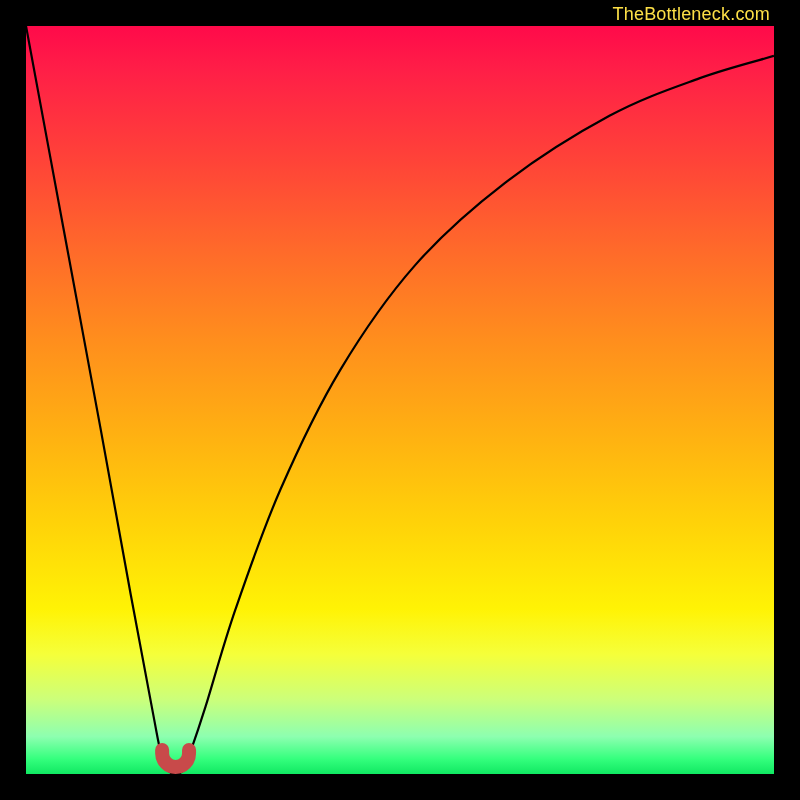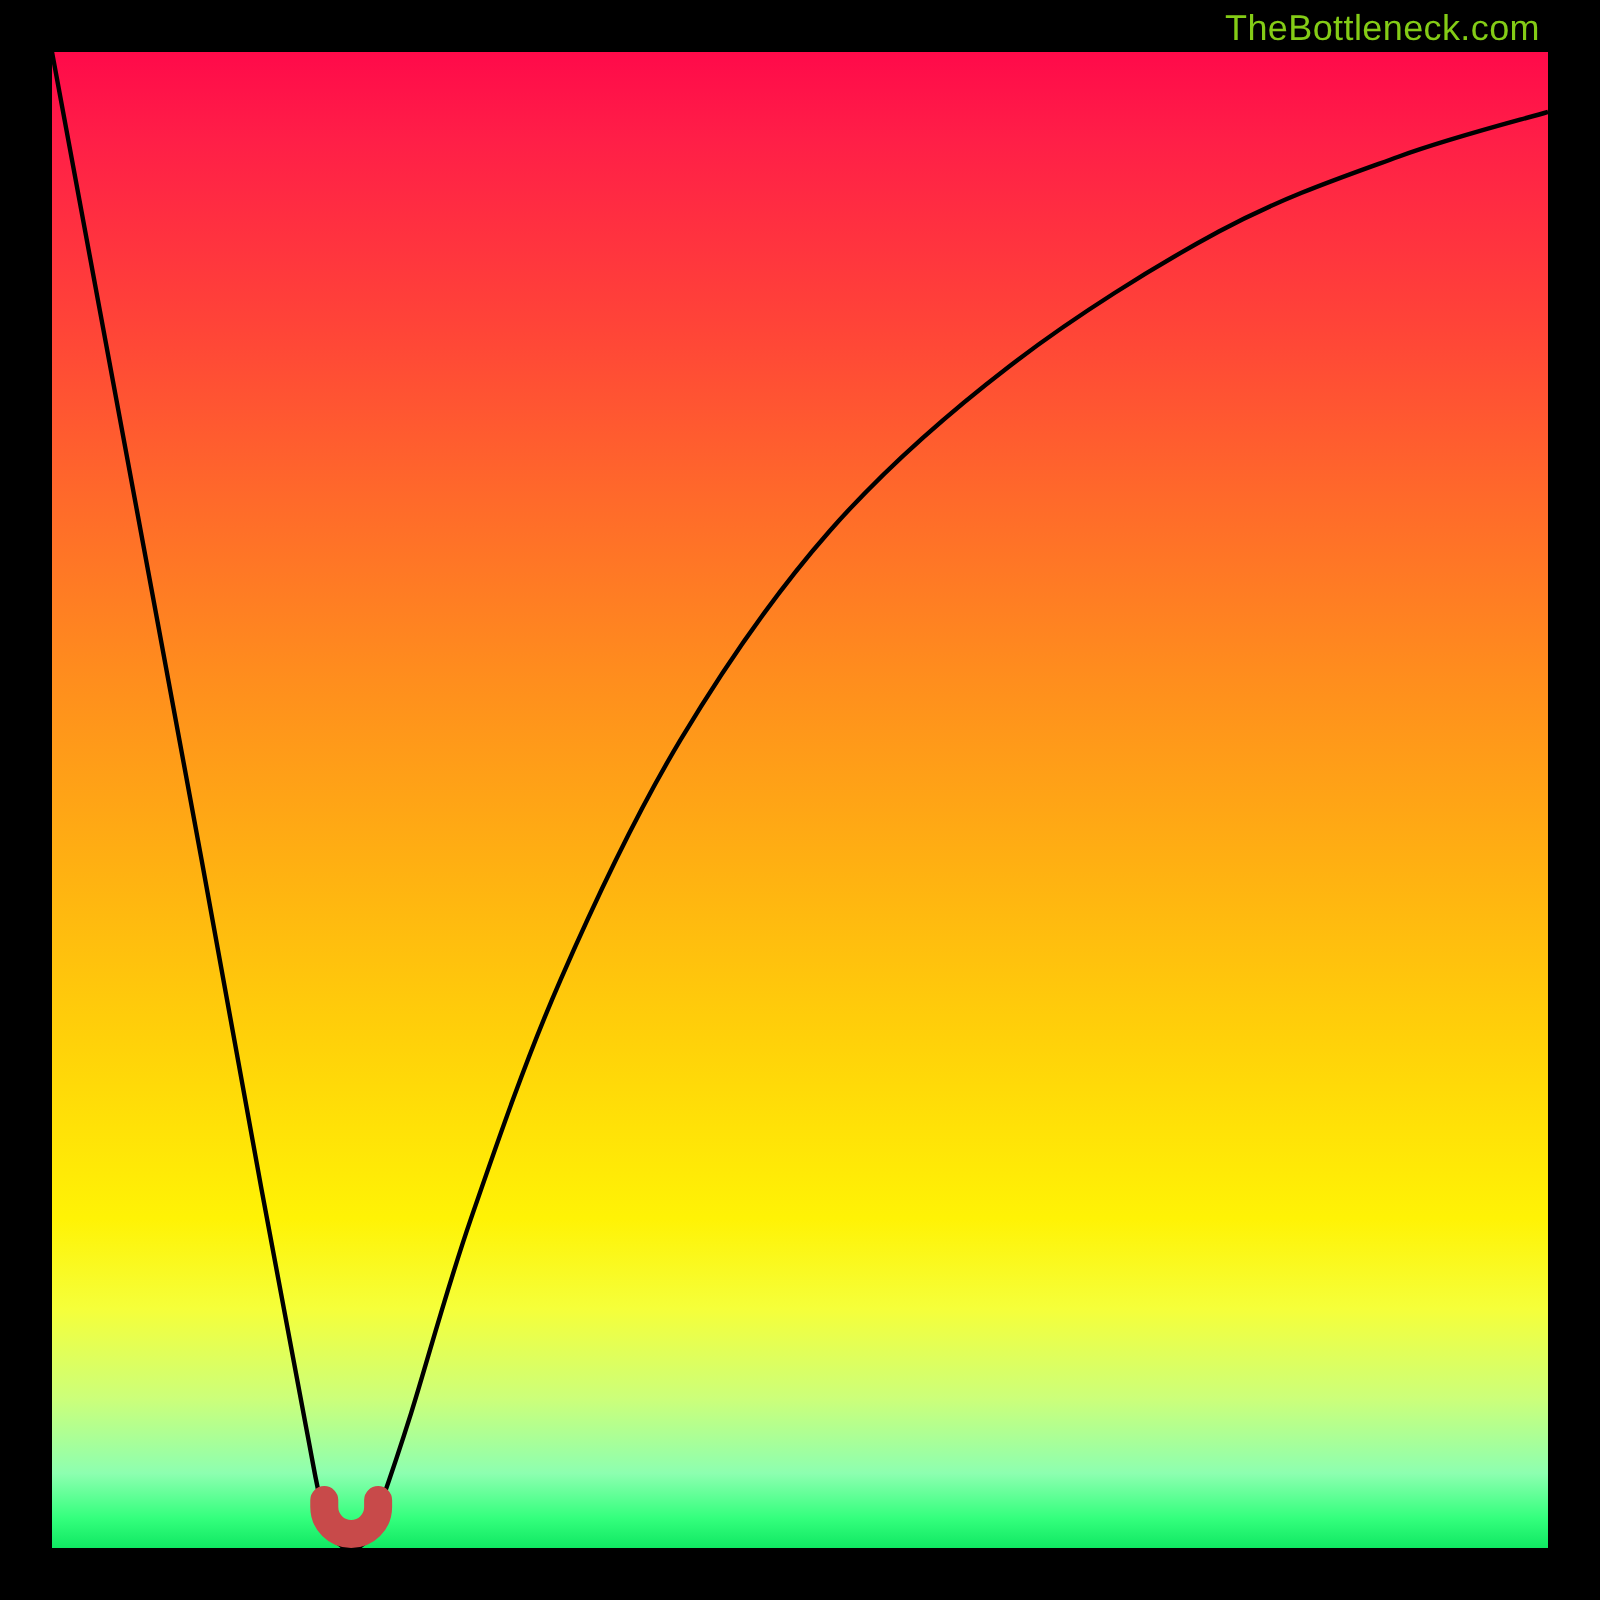--- a/index.html
+++ b/index.html
@@ -39,21 +39,21 @@
         #8dffb0 95%,
         #34ff7d 98%,
         #10e862 100%
       );
     }
     .attribution {
       position: absolute;
       right: 30px;
       top: 4px;
       font-size: 18px;
-      color: #84cc16;
+      color: #fde047;
       font-weight: 500;
       letter-spacing: 0.2px;
       margin-left: 41px;
     }
     svg.curve-svg {
       position: absolute;
       left: 0;
       top: 0;
       width: 100%;
       height: 100%;

